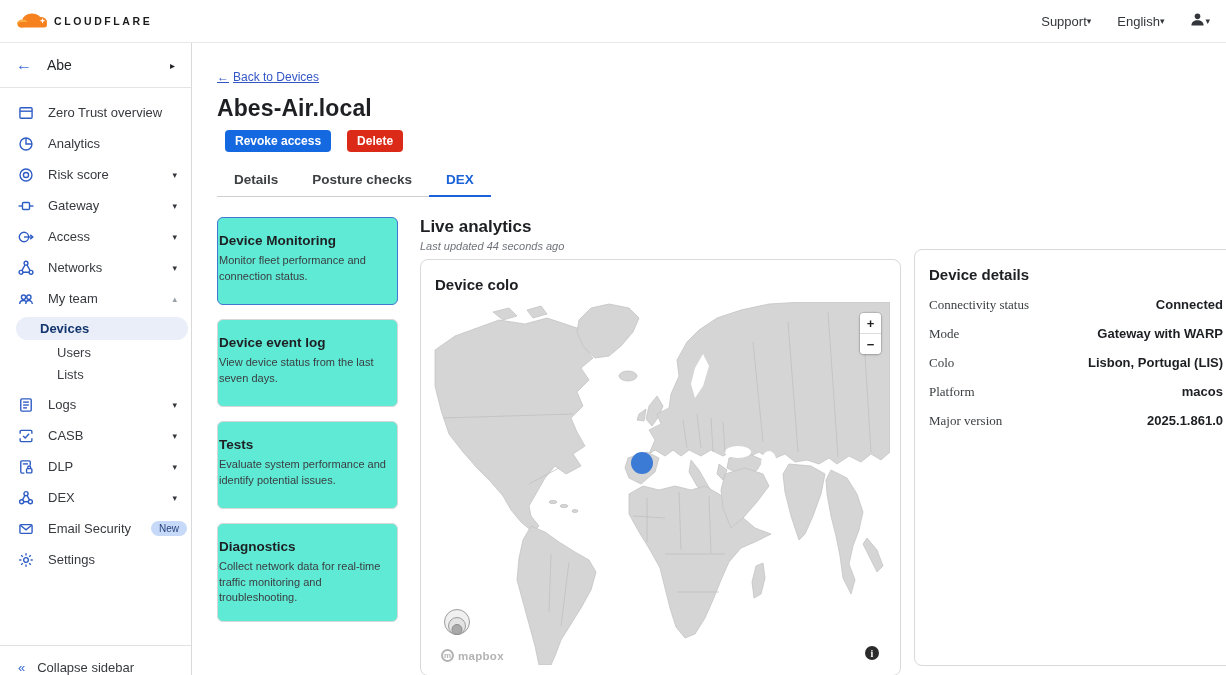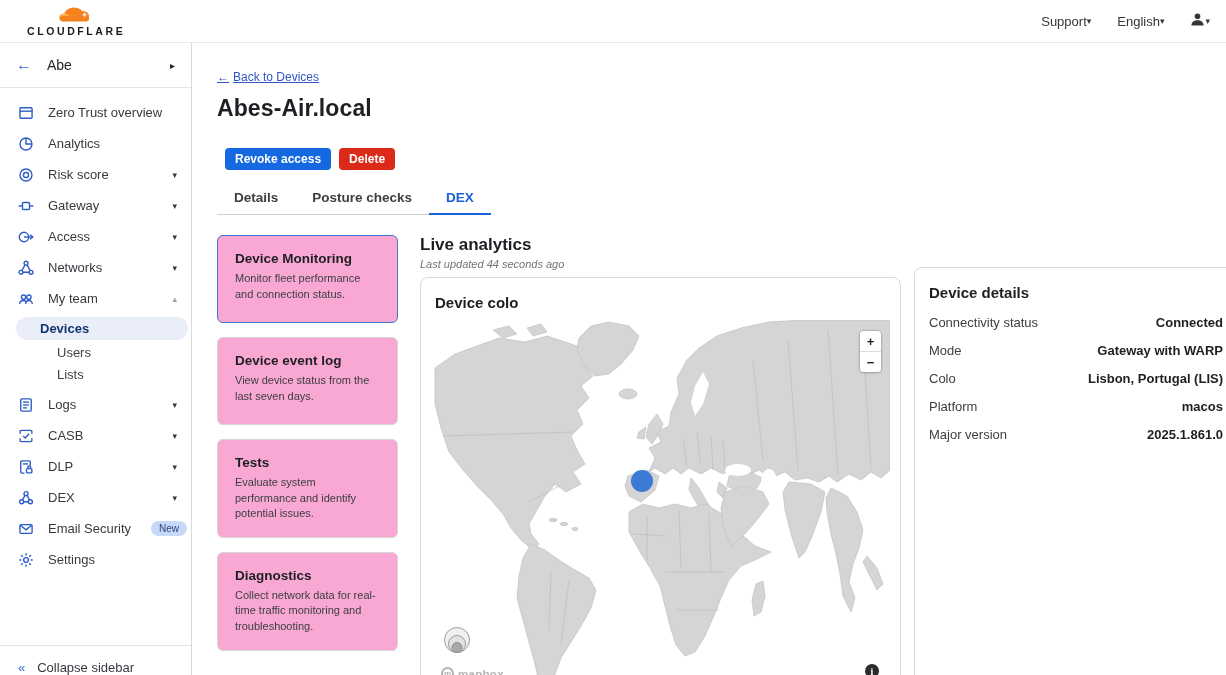--- a/index.html
+++ b/index.html
@@ -3,21 +3,21 @@
 <meta charset="utf-8">
 <style>
   * { margin:0; padding:0; box-sizing:border-box; }
   html,body { width:1226px; height:675px; overflow:hidden; background:#fff;
     font-family:"Liberation Sans", sans-serif; color:#1f2125; }
 
   
   .topbar { position:absolute; top:0; left:0; width:1226px; height:43px; background:#fff;
     border-bottom:1px solid #e8e8e8; display:flex; align-items:center; justify-content:space-between;
     padding:0 16px 0 14px; z-index:5; }
-  .brand { display:flex; flex-direction:column; align-items:center; line-height:1; cursor:pointer;margin-left:13px; }
+  .brand { display:flex; flex-direction:row; align-items:center; line-height:1; cursor:pointer; }
   .brand-text { font-size:10.5px; font-weight:700; letter-spacing:2.6px; color:#1b1b1b; margin-top:1px; }
   .topbar-right { display:flex; align-items:center; gap:26px; }
   .top-item { display:flex; align-items:center; font-size:13px; color:#33363a; cursor:pointer; }
   .chev { font-size:9px; color:#33363a; }
 
   
   .sidebar { position:absolute; top:43px; left:0; width:192px; height:632px; background:#fff;
     border-right:1px solid #d9d9d9; display:flex; flex-direction:column; }
   .side-head { height:45px; border-bottom:1px solid #e4e4e4; display:flex; align-items:center;
     padding:0 16px; flex:none; }
@@ -41,36 +41,36 @@
     padding:2px 8px; border-radius:9px; margin-left:6px; }
   .side-foot { margin-top:auto; border-top:1px solid #e2e2e2; padding:13px 18px 0; display:flex;
     align-items:center; gap:12px; font-size:13px; color:#36393e; cursor:pointer; height:30px; }
   .collapse-ic { color:#3b6bd6; font-size:13px; }
 
   
   .main { position:absolute; top:43px; left:192px; width:1034px; height:632px; overflow:hidden;
     padding:24px 0 0 25px; background:#fff; }
   .back-link { font-size:12px; color:#3356c5; text-decoration:underline; cursor:pointer; display:inline-flex; gap:4px; }
   .page-title { font-size:23px; font-weight:700; color:#1d1f23; margin-top:10px; letter-spacing:.1px; }
-  .btn-row { display:flex; gap:8px; margin-top:26px;padding-left:8px; }
+  .btn-row { display:flex; gap:16px; margin-top:8px;padding-left:8px; }
   .btn { border:none; color:#fff; font-size:12px; font-weight:700; padding:4px 10px; border-radius:4px;
     cursor:pointer; font-family:inherit; }
   .btn-primary { background:#1468e0; }
   .btn-danger { background:#dc2a18; }
   .tabs { display:inline-flex; margin-top:13px; border-bottom:1px solid #cfcfcf; }
   .tab { padding:7px 17px 8px; font-size:13.5px; font-weight:700; color:#3c4043; cursor:pointer;
     border-bottom:2px solid transparent; margin-bottom:-1px; }
   .tab.active { color:#1a62d8; border-bottom-color:#1a62d8; }
 
   .content-row { display:flex; margin-top:20px; align-items:flex-start; }
 
   
   .cards-col { width:181px; flex:none; }
-  .mini-card { border:1px solid #d6d6d6; border-radius:6px; padding:15px 17px; min-height:88px;
-    margin-bottom:14px; cursor:pointer; background:#f9a8d4; }
+  .mini-card { border:1px solid #d6d6d6; border-radius:6px; padding:15px 1px; min-height:88px;
+    margin-bottom:14px; cursor:pointer; background:#5eead4; }
   .mini-card.sel { border:1.5px solid #4177cf; }
   .mini-card h4 { font-size:13.5px; font-weight:700; color:#1d1f23; margin-bottom:5px; }
   .mini-card p { font-size:11px; color:#3a3d41; line-height:1.42; }
 
   
   .analytics-col { margin-left:22px; width:481px; flex:none; }
   .la-title { font-size:17px; font-weight:700; color:#1d1f23; }
   .la-note { font-size:11px; font-style:italic; color:#6f737a; margin:3px 0 7px; }
   .map-card { border:1px solid #d9d9d9; border-radius:8px; height:417px; padding:13px 12px; background:#fff; }
   .map-card h3 { font-size:15px; font-weight:700; color:#1d1f23; margin:3px 0 9px 2px; }
@@ -94,21 +94,21 @@
   .map-info { position:absolute; right:11px; bottom:5px; width:14px; height:14px; border-radius:50%;
     background:#2b2b2b; color:#fff; font-size:10px; font-weight:700; display:flex; align-items:center;
     justify-content:center; cursor:pointer; font-family:"Liberation Serif", serif; }
 
   
   .details-col { margin-left:13px; width:324px; flex:none; }
   .details-card { margin-top:32px; border:1px solid #d9d9d9; border-radius:8px; height:417px;
     padding:16px 14px; background:#fff; }
   .details-card h3 { font-size:15px; font-weight:700; color:#1d1f23; margin-bottom:14px; }
   .drow { display:flex; justify-content:space-between; align-items:baseline; margin-bottom:13px; }
-  .dlabel { font-size:13px; color:#3c4043; }
+  .dlabel { font-size:13px; color:#3c4043;font-family:Liberation Serif, serif; }
   .dvalue { font-size:13px; font-weight:700; color:#1d1f23; text-align:right; }
 </style>
 </head>
 <body>
 
 <div class="topbar">
   <div class="brand">
     <span>
       <svg width="40" height="17" viewBox="0 0 80 34">
         <ellipse cx="36" cy="18" rx="19" ry="13" fill="#f6821f"></ellipse>

